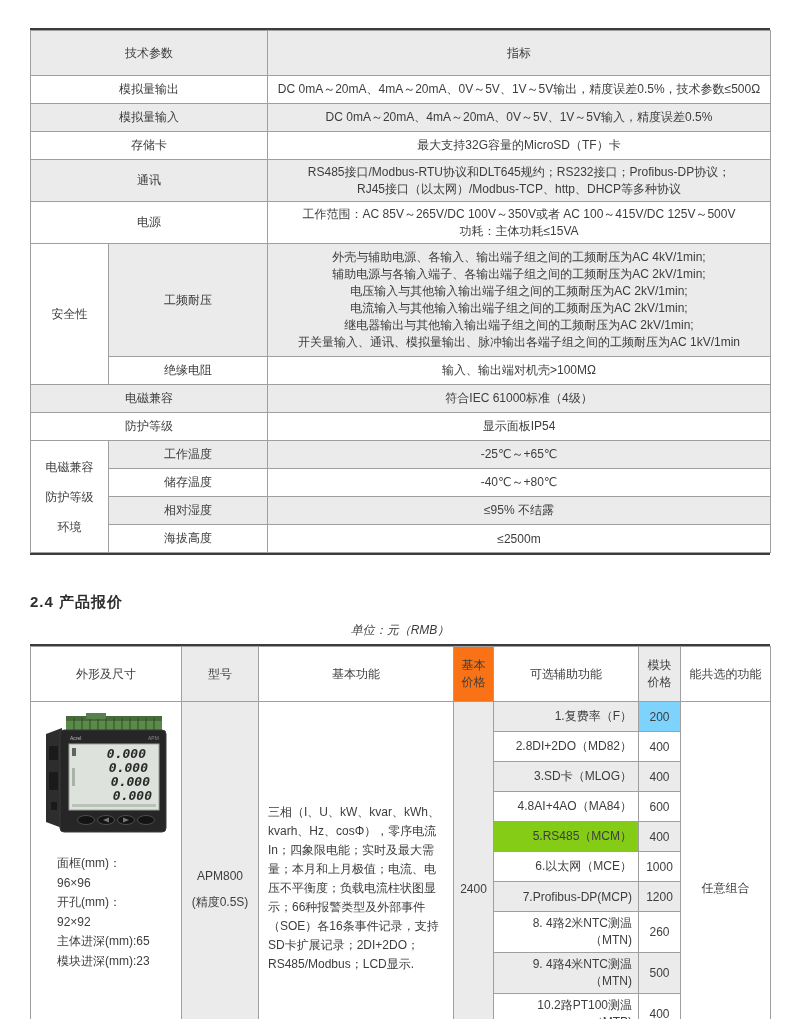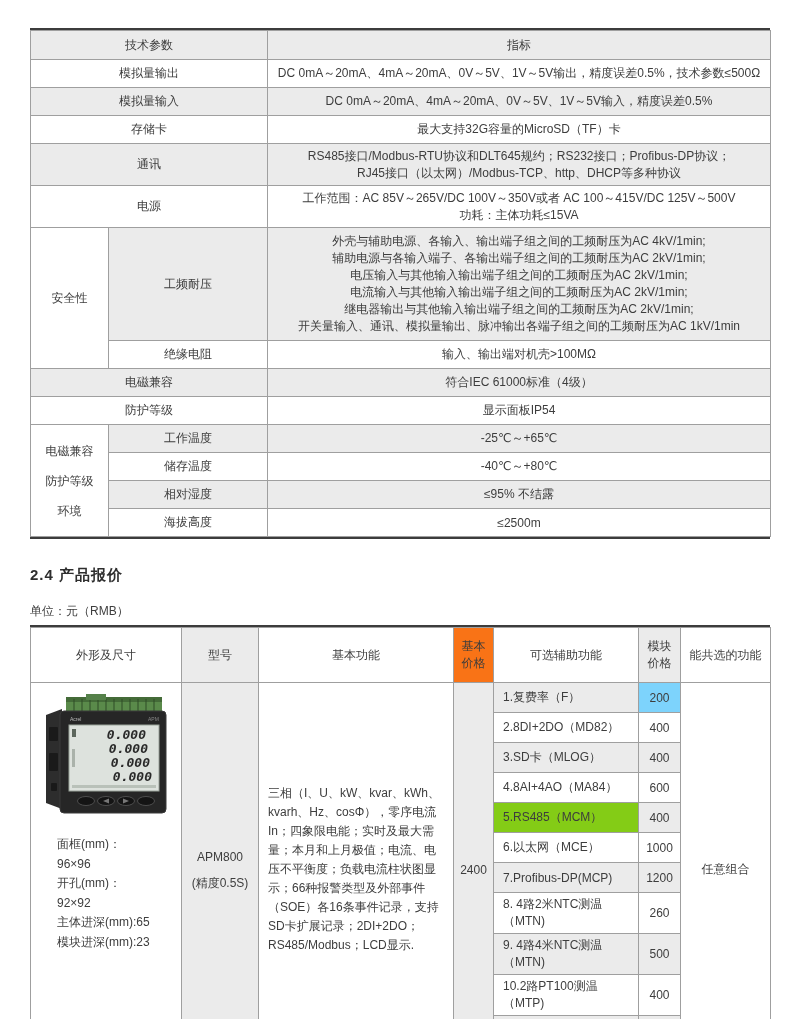--- a/index.html
+++ b/index.html
@@ -14,34 +14,34 @@
   .tbl-wrap { border-top:2px solid #3c3c3c; border-bottom:2px solid #3c3c3c; width:740px; }
   table { border-collapse:collapse; width:740px; table-layout:fixed; }
   td,th { border:1px solid #9f9f9f; font-weight:normal; font-size:12px;
           text-align:center; vertical-align:middle; padding:3px 6px; }
   .shade td, .shade th { background:#ebebeb; }
   td.group { background:#ffffff !important; }
   .ml { white-space:pre-line; }
 
   
   .tech tr { height:28px; }
-  .tech tr.hdr { height:29px; }
+  .tech tr.hdr { height:45px; }
   .tech tr.t2 { height:42px; }
   .tech .freq-val { line-height:17px; padding:5px 6px; }
   .tech td.env-group { line-height:30px; }
 
   
-  .sec-title { margin-top:27px; font-size:15px; font-weight:bold; color:#2e2e2e; letter-spacing:1px; }
-  .unit-note { margin-top:18px; margin-bottom:5px; text-align:left; font-size:12px; width:740px; }
+  .sec-title { margin-top:38px; font-size:15px; font-weight:bold; color:#2e2e2e; letter-spacing:1px; }
+  .unit-note { margin-top:10px; margin-bottom:5px; text-align:center; font-size:12px; width:740px;font-style:italic; }
 
   
   .price tr.hdr { height:55px; }
   .price tr.opt { height:30px; }
   .price th { font-size:12px; }
-  .price td.optlabel { text-align:left; padding-left:9px; }
+  .price td.optlabel { text-align:right; padding-left:9px; }
   .price td.shape-cell { vertical-align:top; padding:10px 4px 4px 4px; }
   .price td.func-cell { text-align:left; padding:8px 9px; line-height:19px; }
   .dims { margin-top:12px; padding-left:22px; text-align:left; font-size:12px; line-height:19.5px; white-space:pre-line; }
   .meter-svg { display:block; margin:0 auto; }
 </style>
 </head>
 <body>
 
 <div class="tbl-wrap">
 <table class="tech">

